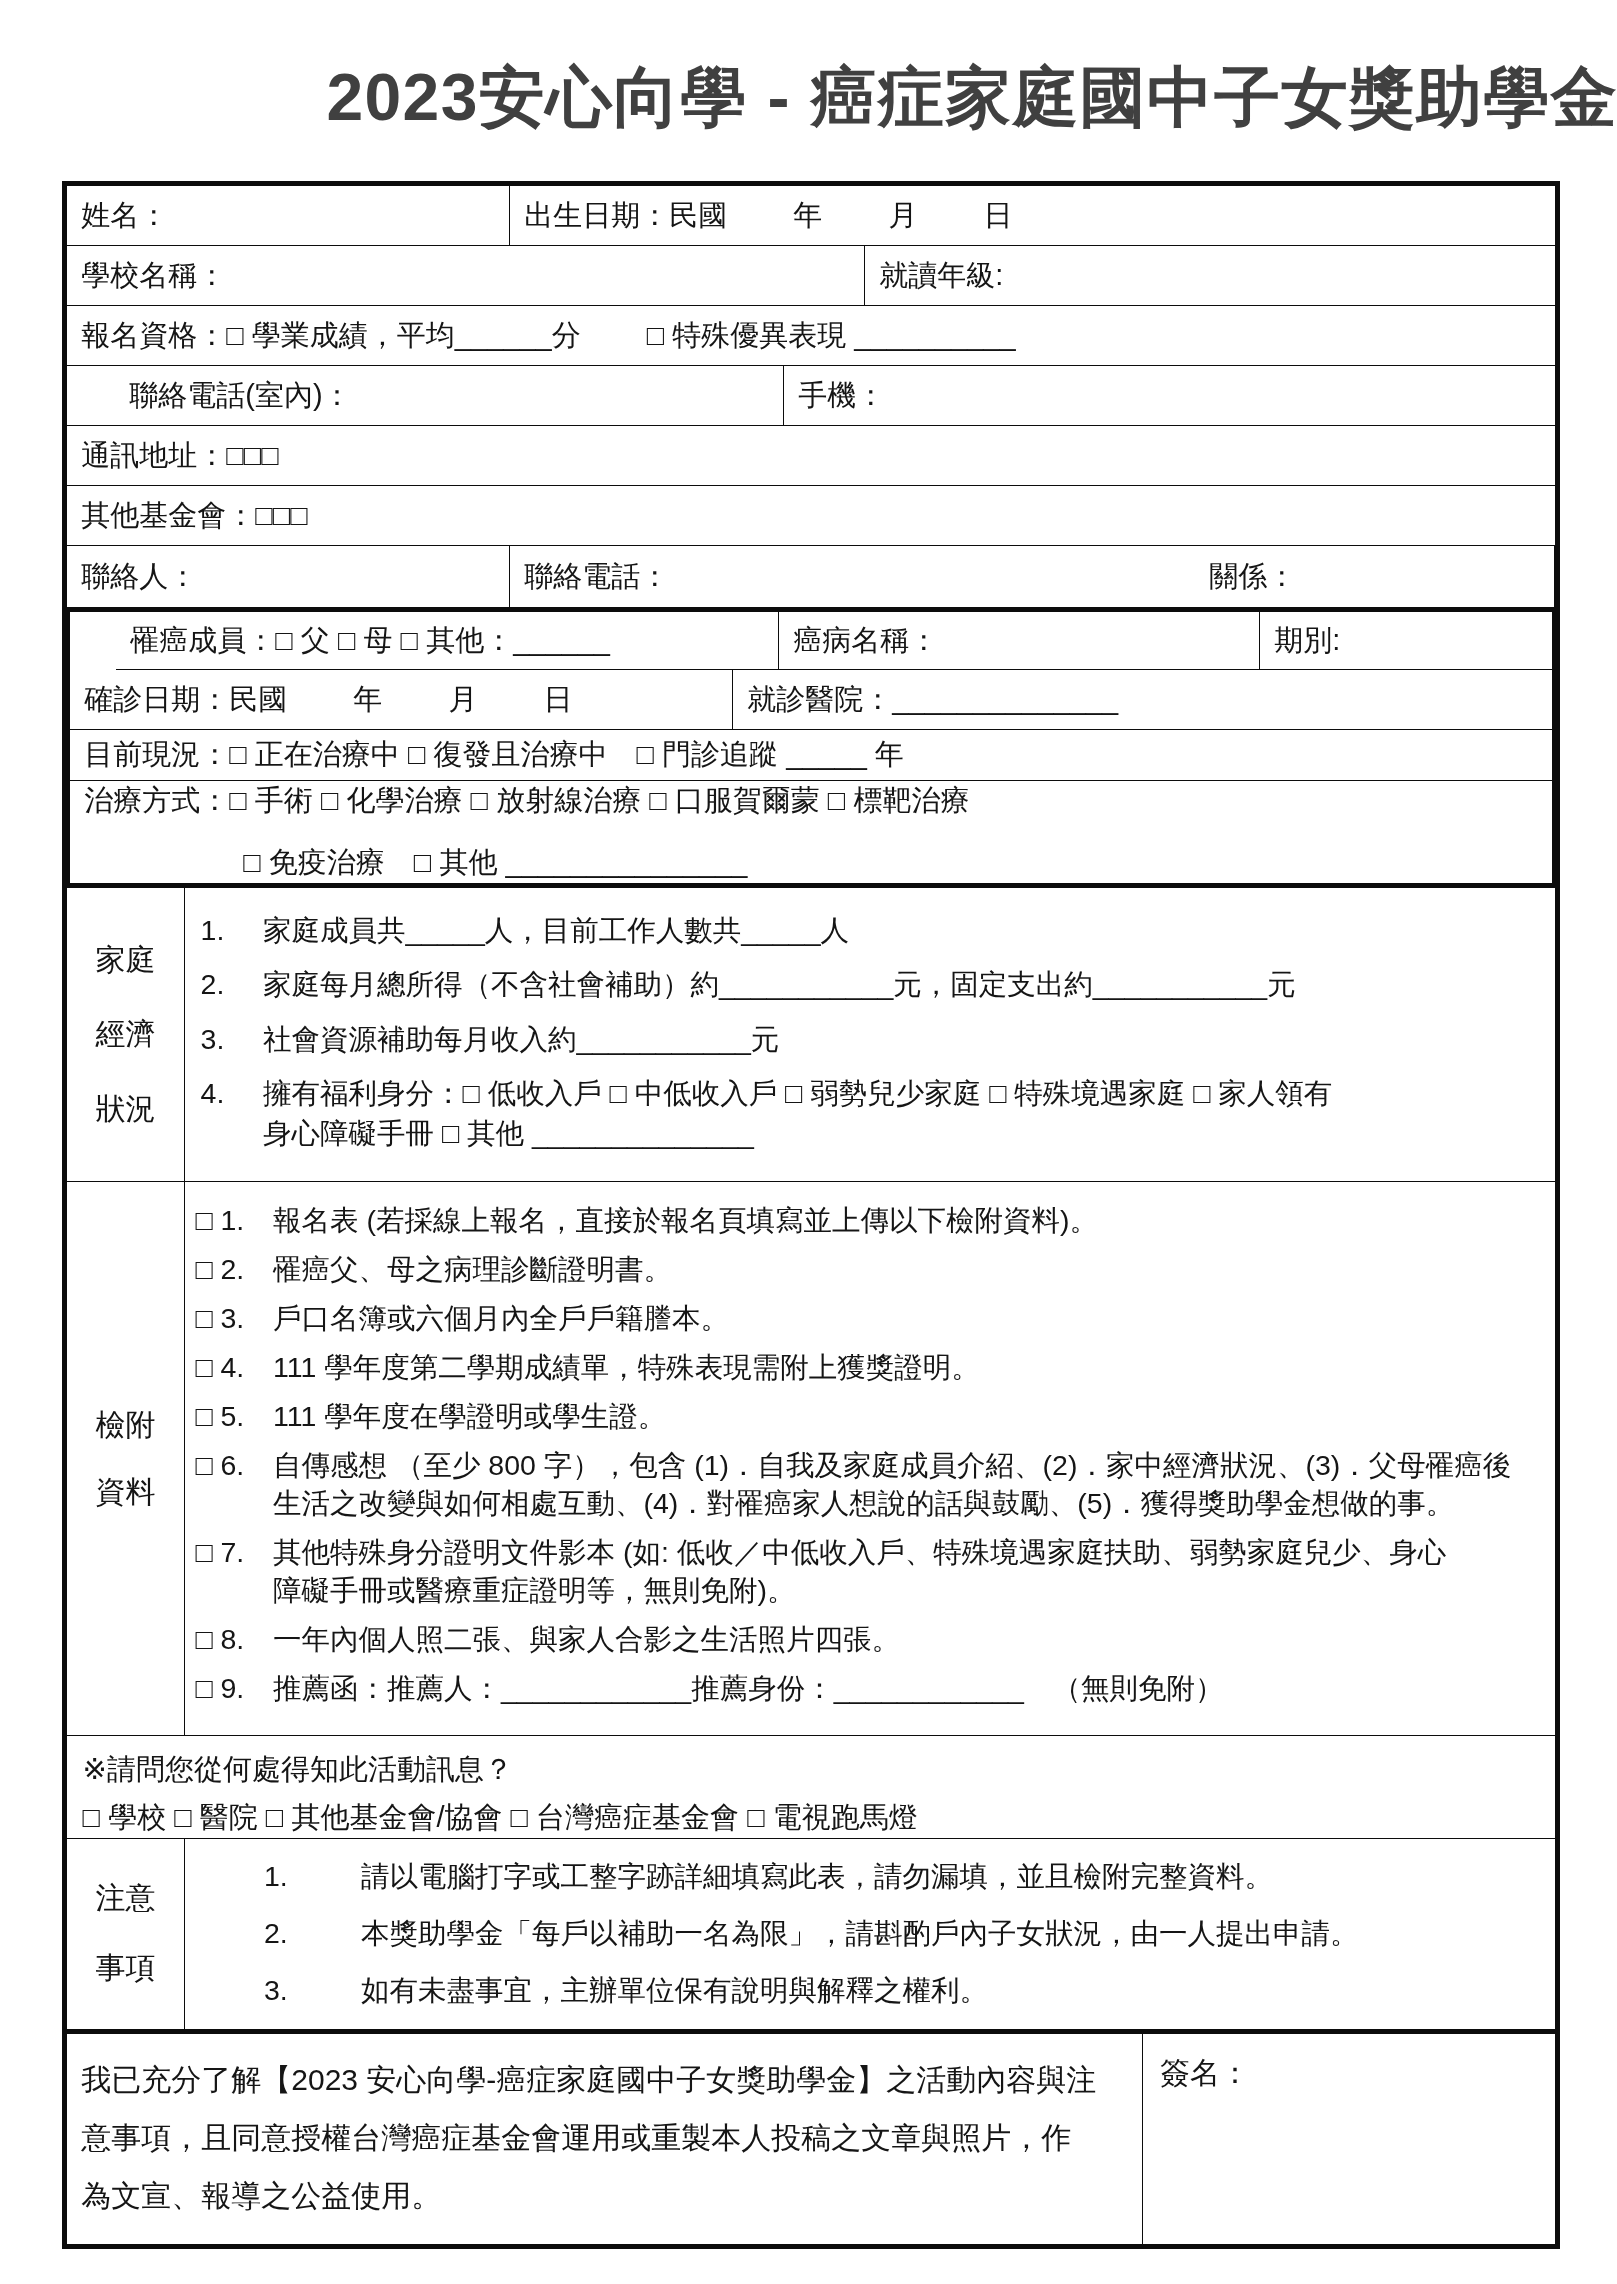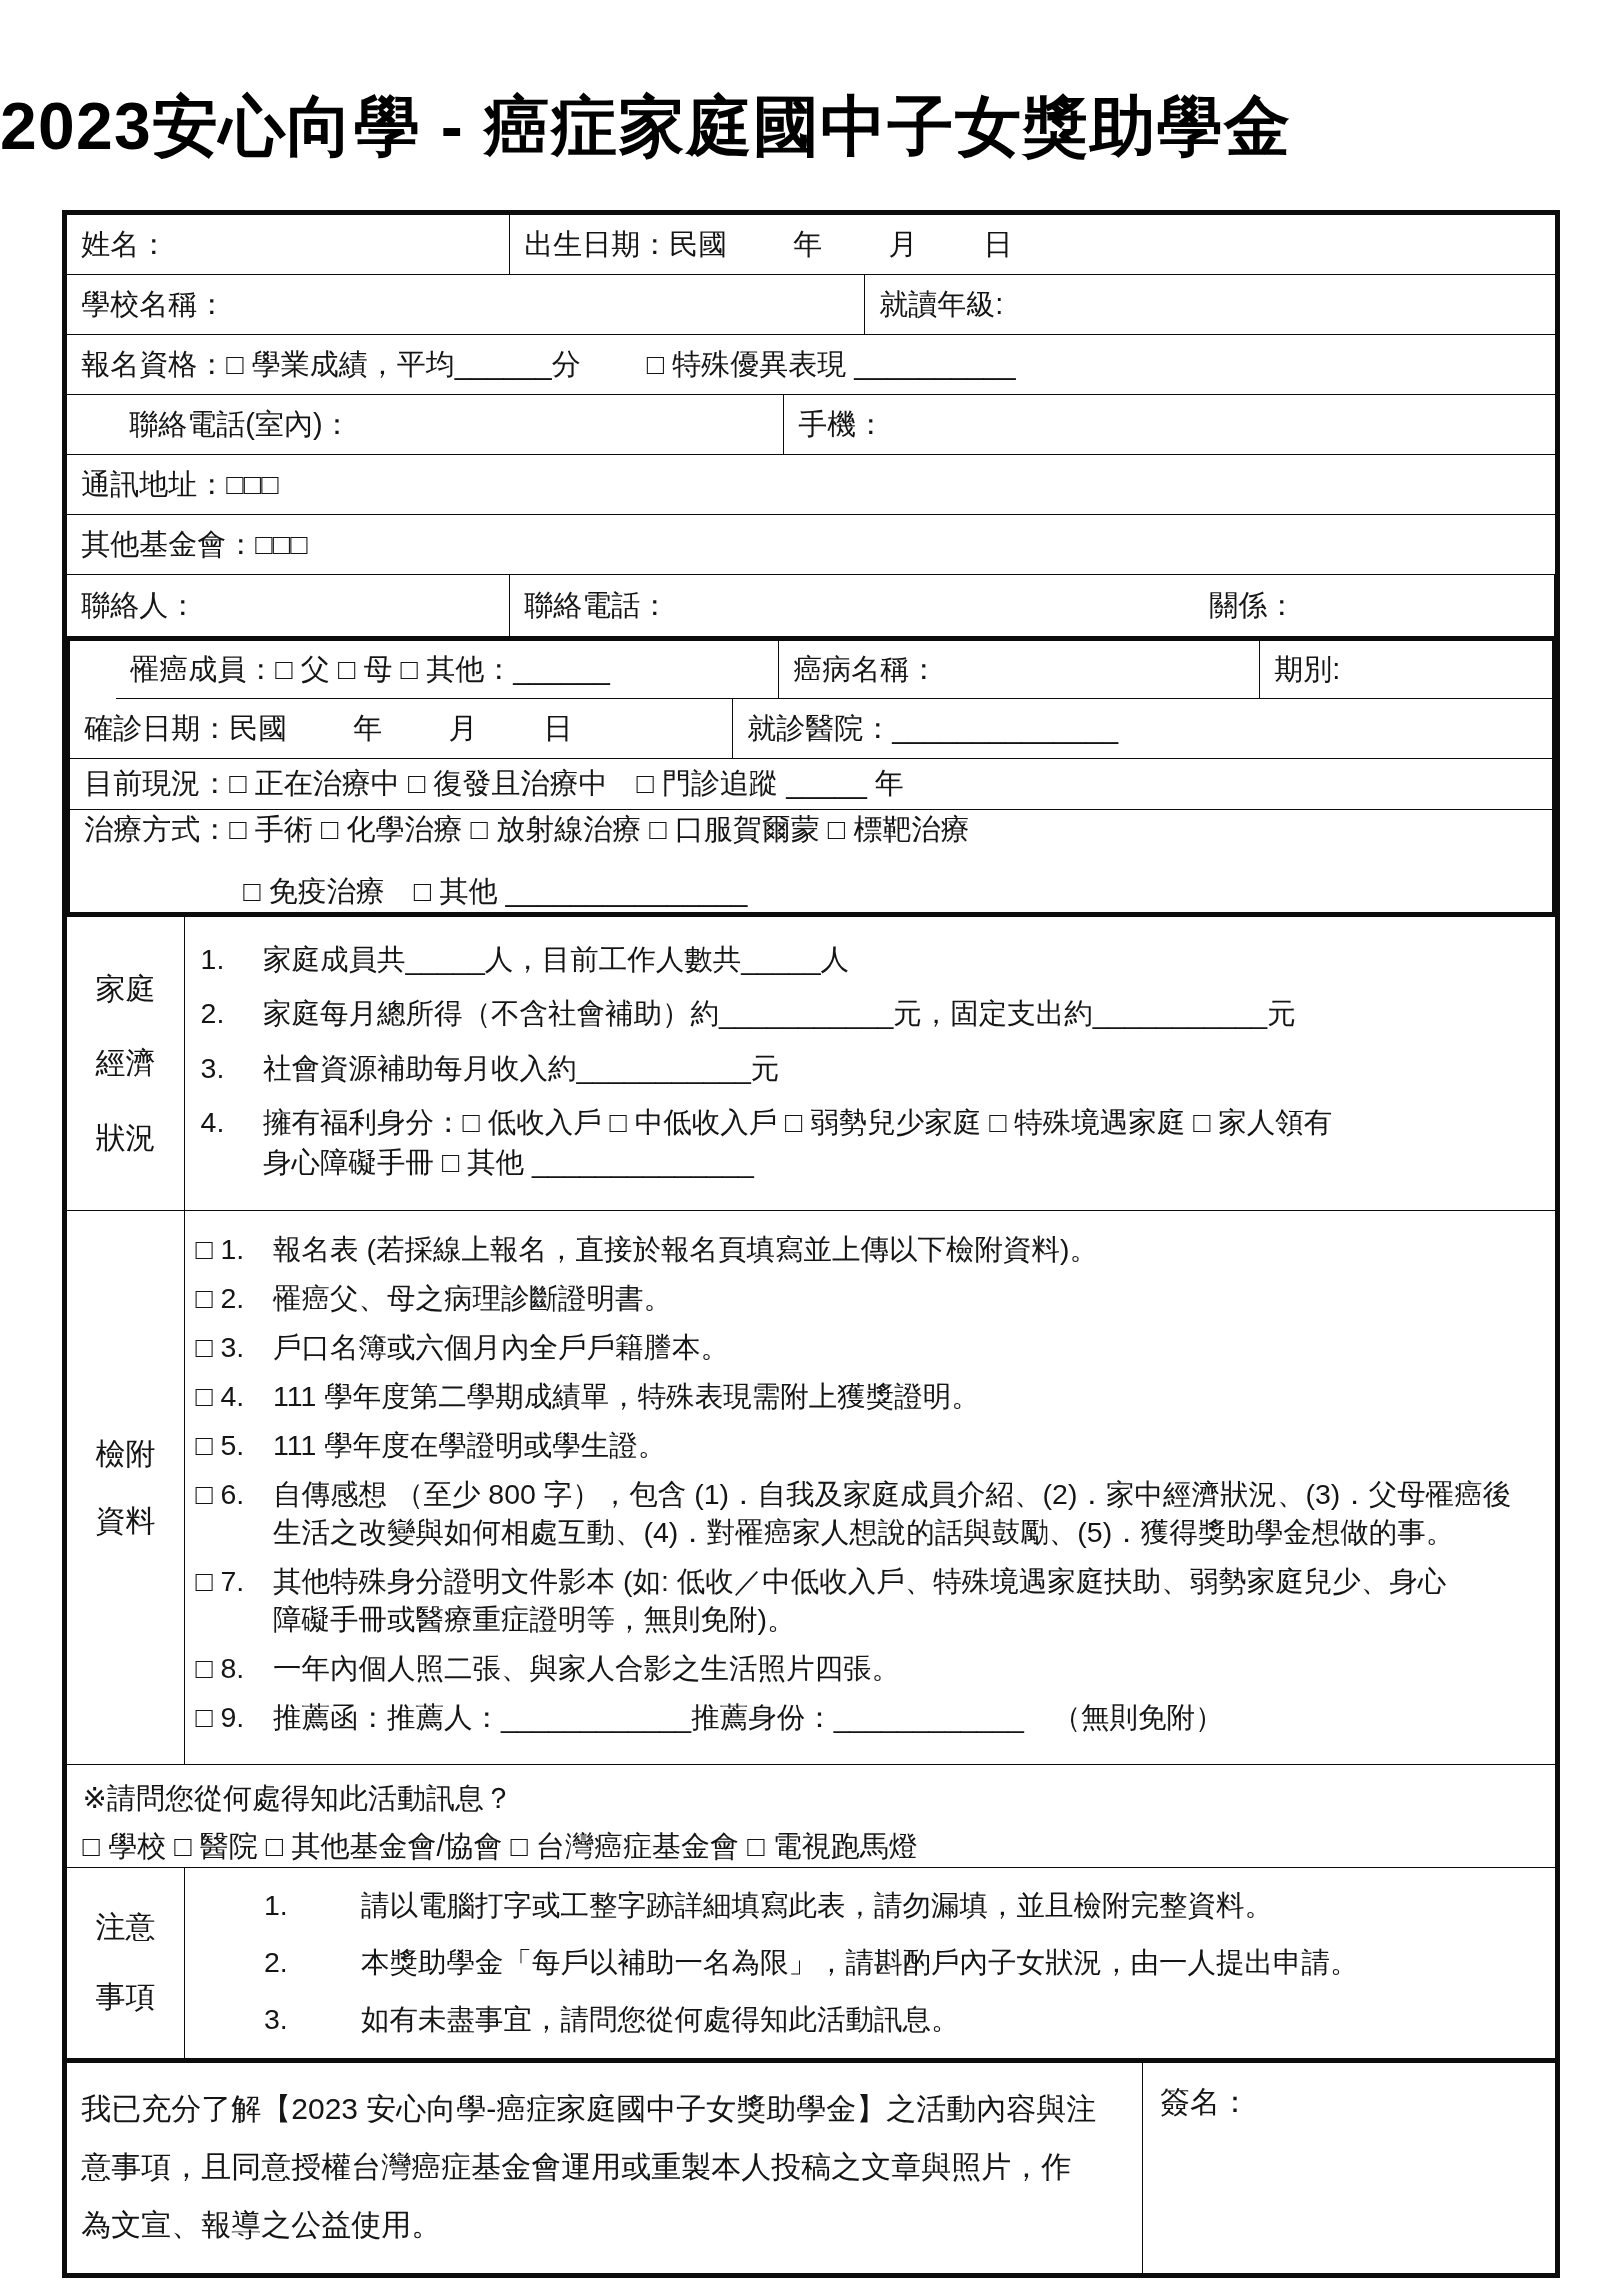--- a/index.html
+++ b/index.html
@@ -6,26 +6,26 @@
   html,body { background:#ffffff; }
   body {
     width:1618px; height:2284px;
     font-family:"Liberation Sans","DejaVu Sans",sans-serif;
     color:#151515;
     overflow:hidden;
   }
   .page { width:1618px; height:2284px; background:#ffffff; position:relative; }
 
   .title {
-    padding-top:82px;
-    text-align:left;
+    padding-top:53px;
+    text-align:right;
     font-size:66px;
     font-weight:900;
     letter-spacing:1.3px;
-    color:#000000;
+    color:#404040;
     white-space:nowrap;
   }
 
   .tbl {
     width:1498px;
     margin:38px 0 0 62px;
     border:5.2px solid #0c0c0c;
     background:#fff;
   }
 
@@ -289,21 +289,21 @@
         <div class="ntItem">
           <div class="nNum">1.</div>
           <div class="nBody">請以電腦打字或工整字跡詳細填寫此表，請勿漏填，並且檢附完整資料。</div>
         </div>
         <div class="ntItem">
           <div class="nNum">2.</div>
           <div class="nBody">本獎助學金「每戶以補助一名為限」，請斟酌戶內子女狀況，由一人提出申請。</div>
         </div>
         <div class="ntItem">
           <div class="nNum">3.</div>
-          <div class="nBody">如有未盡事宜，請問您從何處得知此活動訊息。</div>
+          <div class="nBody">如有未盡事宜，主辦單位保有說明與解釋之權利。</div>
         </div>
       </div>
     </div>
 
     <div class="declRow">
       <div class="declText">
         <div>我已充分了解【2023 安心向學-癌症家庭國中子女獎助學金】之活動內容與注</div>
         <div>意事項，且同意授權台灣癌症基金會運用或重製本人投稿之文章與照片，作</div>
         <div>為文宣、報導之公益使用。</div>
       </div>

